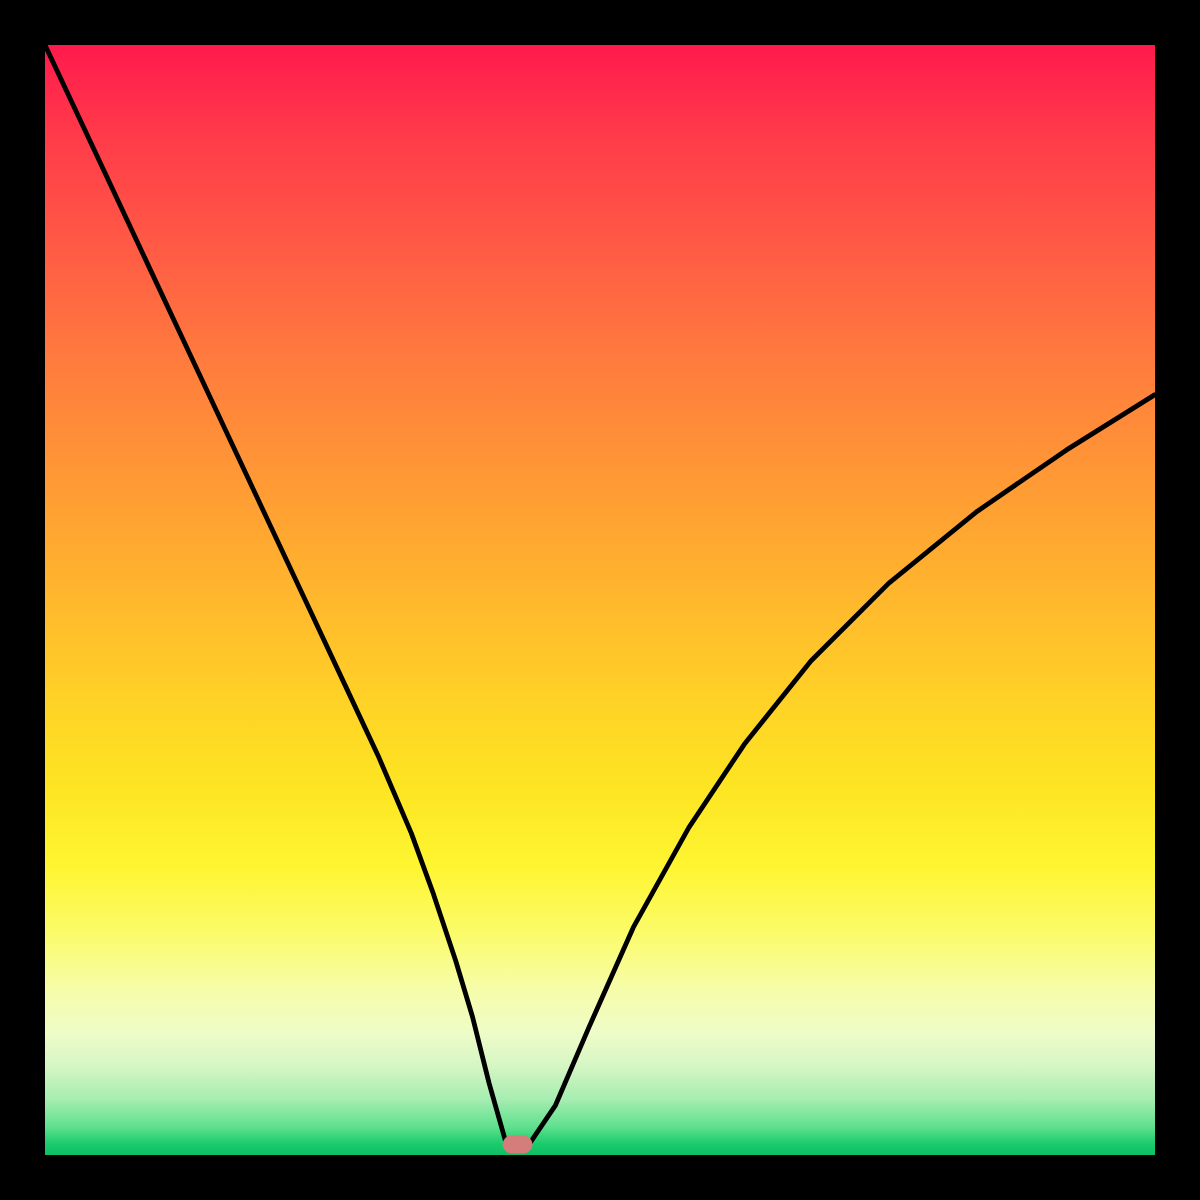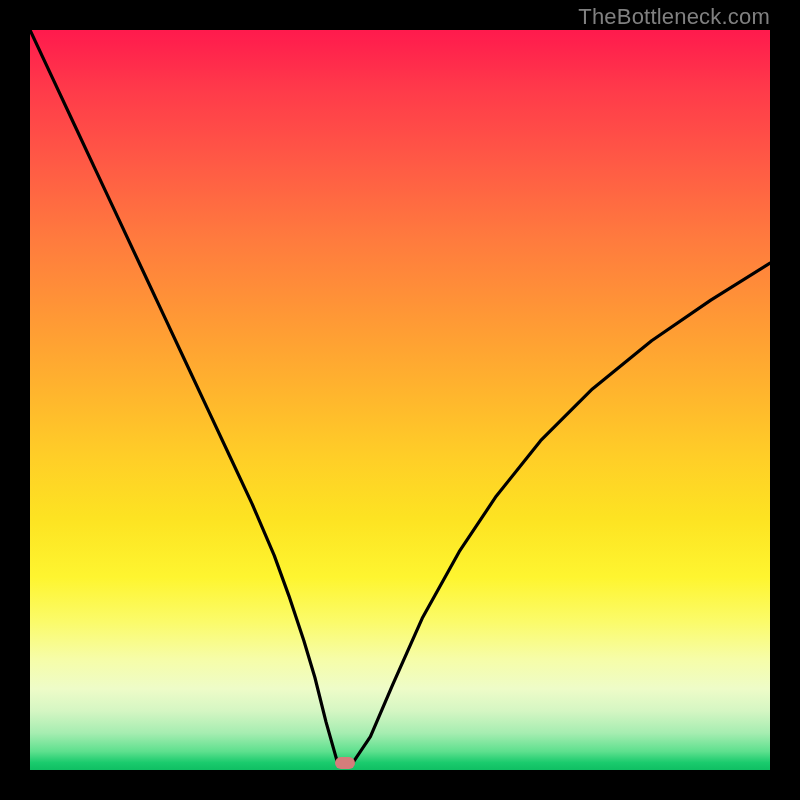--- a/index.html
+++ b/index.html
@@ -67,21 +67,20 @@
     height: 12px;
     border-radius: 6px;
     background: #d47d7b;
     transform: translate(-50%, -50%);
   }
 </style>
 </head>
 <body>
 
 <div class="frame">
-  <div class="watermark">TheBottleneck.com</div>
 
   <div class="plot-area">
     <svg class="curve-svg" viewBox="0 0 740 740" preserveAspectRatio="none">
       <path d="M0.00 0.00 L22.20 47.36 L44.40 94.72 L66.60 142.08 L88.80 189.44 L111.00 236.80 L133.20 284.16 L155.40 331.52 L177.60 378.88 L199.80 426.24 L222.00 473.60 L244.20 525.40 L259.00 566.10 L273.80 610.50 L284.90 647.50 L296.00 691.90 L307.10 731.12 L321.90 734.08 L340.40 706.70 L362.60 654.90 L392.20 588.30 L429.20 521.70 L466.20 466.20 L510.60 410.70 L562.40 358.90 L621.60 310.80 L680.80 270.10 L740.00 233.10" fill="none" stroke="#000000" stroke-width="3.2" stroke-linecap="round" stroke-linejoin="round"></path>
     </svg>
     <div class="marker" style="left: 42.5%; top: 99.1%; background: rgb(212, 125, 123);"></div>
   </div>
 </div>
 
 </body></html>

